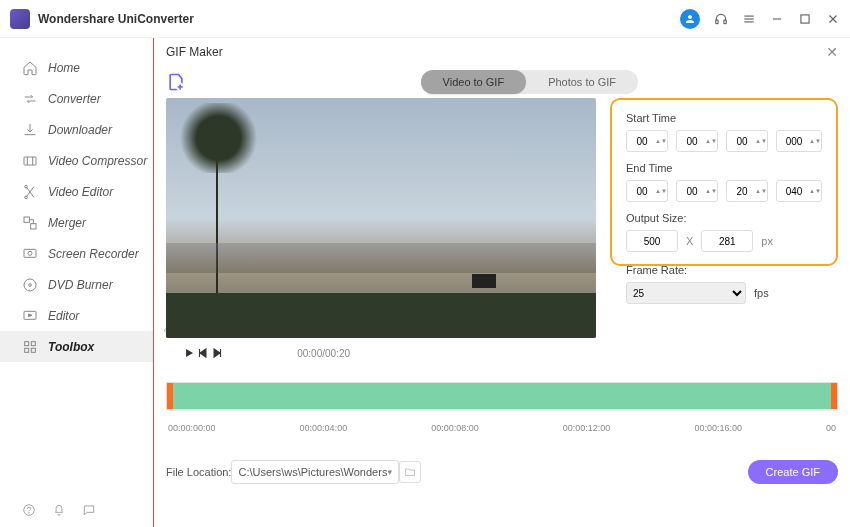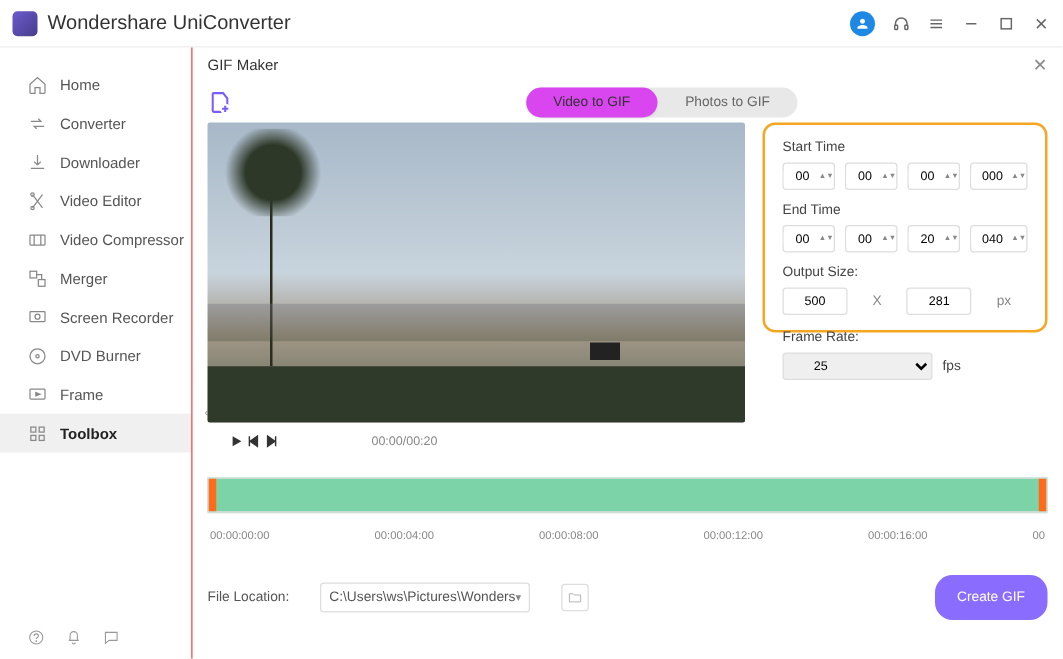--- a/index.html
+++ b/index.html
@@ -1,76 +1,76 @@
 <!DOCTYPE html>
 <html><head>
 <meta charset="utf-8">
 <style>
 * { margin: 0; padding: 0; box-sizing: border-box; font-family: -apple-system, BlinkMacSystemFont, "Segoe UI", Arial, sans-serif; }
 body { background: #f5f5f5; width: 850px; height: 527px; overflow: hidden; }
 .app { width: 850px; height: 527px; background: white; display: flex; flex-direction: column; }
 .titlebar { height: 38px; display: flex; align-items: center; padding: 0 10px; border-bottom: 1px solid #eee; }
 .app-logo { width: 20px; height: 20px; border-radius: 4px; background: linear-gradient(135deg, #6a5acd, #483d8b); margin-right: 8px; }
-.app-title { font-size: 16px; color: #333; font-weight: 400; }
+.app-title { font-size: 12px; color: #333; font-weight: 700; }
 .titlebar-spacer { flex: 1; }
 .titlebar-icons { display: flex; gap: 14px; align-items: center; }
 .titlebar-icons svg, .titlebar-icons .tb-icon { width: 14px; height: 14px; cursor: pointer; color: #666; }
 .avatar { width: 20px; height: 20px; border-radius: 50%; background: #1e88e5; display:flex; align-items:center; justify-content:center; }
 .avatar svg { width: 12px; height: 12px; fill: white; }
 .body { flex: 1; display: flex; }
-.sidebar { width: 165px; padding-top: 14px; display: flex; flex-direction: column; }
+.sidebar { width: 165px; padding-top: 14px; display: flex; flex-direction: column; font-style: italic; }
 .side-item { height: 31px; display: flex; align-items: center; padding-left: 22px; gap: 10px; font-size: 12px; color: #555; cursor: pointer; }
 .side-item svg { width: 16px; height: 16px; stroke: #888; fill: none; stroke-width: 1.5; }
 .side-item.active { background: #f0f0f0; font-weight: 600; color: #222; }
 .side-collapse { position: absolute; left: 161px; top: 280px; width: 8px; height: 24px; display:flex; align-items:center; justify-content:center; cursor:pointer; font-size:9px; color:#999; }
 .footer-icons { display: flex; gap: 16px; padding: 10px 22px; align-items:center; }
 .footer-icons svg { width: 14px; height: 14px; stroke: #999; fill:none; stroke-width:1.5; }
 .content { flex: 1; display: flex; flex-direction: column; border-left: 1px solid #ef4444; position: relative; }
 .panel-header { height: 28px; display: flex; align-items: center; padding: 0 12px; font-size: 12px; color: #333; }
 .close-x { margin-left: auto; cursor: pointer; color: #888; font-size: 14px; }
 .tab-row { height: 32px; display: flex; align-items: center; padding: 0 12px; gap: 10px; }
 .add-media { width: 20px; height: 20px; cursor:pointer; }
 .tabs { margin-left: auto; margin-right: 200px; display: flex; background: #e8e8e8; border-radius: 14px; height: 24px; align-items:center; }
 .tab { padding: 0 22px; height: 24px; display:flex; align-items:center; font-size: 11px; color: #666; cursor:pointer; border-radius: 14px; }
-.tab.active { background: #d946ef; color: #333; box-shadow: 0 1px 2px rgba(0,0,0,0.1); }
+.tab.active { background: #a3a3a3; color: #333; box-shadow: 0 1px 2px rgba(0,0,0,0.1); }
 .main-row { display: flex; padding: 0 12px; gap: 14px; }
 .preview { width: 430px; height: 240px; background: linear-gradient(to bottom, #a8b8c8 0%, #c8d4dd 50%, #a49888 70%, #5a6858 100%); border-radius: 2px; position: relative; overflow:hidden; }
 .tree { position:absolute; left:50px; top:25px; width:2px; height:170px; background:#2b2b20; }
 .tree::before { content:""; position:absolute; left:-40px; top:-20px; width:85px; height:70px; background:radial-gradient(circle, #2e3828 40%, transparent 70%); }
 .hills { position:absolute; bottom:65px; left:0; right:0; height:30px; background:linear-gradient(to bottom, rgba(120,120,130,0.4), rgba(60,70,50,0.3)); }
 .bench { position:absolute; bottom:50px; right:100px; width:24px; height:14px; background:#222; }
 .ground { position:absolute; bottom:0; left:0; right:0; height:45px; background:#2f3a2a; }
 .controls-row { display:flex; align-items:center; padding: 8px 16px 4px 16px; }
 .controls-row svg { width:14px; height:14px; cursor:pointer; fill:#333; }
 .time-display { margin-left:auto; margin-right: 230px; font-size:10px; color:#888; }
 .settings-panel { flex:1; border:2px solid #f5a623; border-radius:10px; padding:12px 14px; font-size:11px; color:#444; height: 168px; }
 .settings-panel .label { margin-bottom: 6px; }
 .time-inputs { display:flex; gap:8px; margin-bottom:10px; }
 .spin { display:flex; align-items:center; border:1px solid #ddd; border-radius:3px; height:22px; }
 .spin input { width:30px; border:none; text-align:center; font-size:10px; outline:none; }
 .spin.wide input { width:34px; }
 .spin .arrows { display:flex; flex-direction:column; width:10px; font-size:6px; line-height:6px; color:#888; cursor:pointer; align-items:center; padding-right:2px; }
-.size-row { display:flex; align-items:center; gap:20px; margin-bottom:12px; margin-top:4px; }
+.size-row { display:flex; align-items:center; gap:8px; margin-bottom:12px; margin-top:4px; }
 .size-row input { width:52px; height:22px; border:1px solid #ddd; border-radius:3px; text-align:center; font-size:10px; }
 .size-row .x { color:#888; }
 .size-row .unit { color:#888; font-size:11px; }
 .frame-row { display:flex; align-items:center; gap:8px; margin-top:4px; }
-.frame-row select { flex:1; height:22px; border:1px solid #ddd; border-radius:3px; font-size:10px; padding:0 20px; max-width: 120px; }
+.frame-row select { flex:1; height:22px; border:1px solid #ddd; border-radius:3px; font-size:10px; padding:0 2px; max-width: 120px; }
 .timeline-wrap { padding: 6px 0 0 0; }
 .timeline-track { height:28px; background:#7dd3a8; margin: 0 0; position:relative; border:1px solid #e0e0e0; }
 .timeline-track .handle-l { position:absolute; left:0; top:0; bottom:0; width:6px; background:#ff6b1a; cursor:ew-resize; }
 .timeline-track .handle-r { position:absolute; right:0; top:0; bottom:0; width:6px; background:#ff6b1a; cursor:ew-resize; }
 .ticks { display:flex; justify-content:space-between; font-size:9px; color:#888; padding: 12px 2px 0 2px; border-top:1px solid #eee; margin-top:0; height:26px; align-items:flex-start; }
 .ticks span { position:relative; }
-.bottom-row { display:flex; align-items:center; padding:12px; gap:25px; font-size:11px; color:#555; }
+.bottom-row { display:flex; align-items:center; padding:12px; gap:0; font-size:11px; color:#555; }
 .path-select { border:1px solid #ddd; border-radius:3px; height:24px; display:flex; align-items:center; padding:0 6px; font-size:11px; color:#555; min-width:140px; cursor:pointer; }
 .path-select .chev { margin-left:auto; font-size:9px; color:#888; }
 .folder-btn { width:22px; height:22px; border:1px solid #ddd; border-radius:3px; display:flex; align-items:center; justify-content:center; cursor:pointer; }
 .folder-btn svg { width:12px; height:12px; stroke:#888; fill:none; }
-.create-btn { margin-left:auto; background:#8a6cff; color:white; border:none; border-radius:14px; height:36px; padding:0 18px; font-size:11px; cursor:pointer; }
+.create-btn { margin-left:auto; background:#8a6cff; color:white; border:none; border-radius:14px; height:24px; padding:0 18px; font-size:11px; cursor:pointer; }
 </style>
 </head>
 <body>
 
 <div class="app">
 
   <div class="titlebar">
     <div class="app-logo"></div>
     <div class="app-title">Wondershare UniConverter</div>
     <div class="titlebar-spacer"></div>
@@ -119,35 +119,35 @@
             <span>Converter</span>
           </div>
         <div class="side-item">
             <svg viewBox="0 0 24 24">
               <path d="M12 3v12m0 0l-4-4m4 4l4-4M4 19h16"></path>
             </svg>
             <span>Downloader</span>
           </div>
         <div class="side-item">
             <svg viewBox="0 0 24 24">
+              <rect x="3" y="6" width="18" height="12" rx="1"></rect>
+              <path d="M8 6v12M16 6v12"></path>
+            </svg>
+            <span>Video Compressor</span>
+          </div>
+        <div class="side-item">
+            <svg viewBox="0 0 24 24">
               <path d="M6 4l12 16M18 4L6 20"></path>
               <circle cx="6" cy="4" r="2"></circle>
               <circle cx="6" cy="20" r="2"></circle>
             </svg>
             <span>Video Editor</span>
           </div>
         <div class="side-item">
             <svg viewBox="0 0 24 24">
-              <rect x="3" y="6" width="18" height="12" rx="1"></rect>
-              <path d="M8 6v12M16 6v12"></path>
-            </svg>
-            <span>Video Compressor</span>
-          </div>
-        <div class="side-item">
-            <svg viewBox="0 0 24 24">
               <rect x="3" y="3" width="8" height="8"></rect>
               <rect x="13" y="13" width="8" height="8"></rect>
               <path d="M11 7h6v6"></path>
             </svg>
             <span>Merger</span>
           </div>
         <div class="side-item">
             <svg viewBox="0 0 24 24">
               <rect x="3" y="5" width="18" height="12" rx="1"></rect>
               <circle cx="12" cy="11" r="3"></circle>
@@ -159,21 +159,21 @@
               <circle cx="12" cy="12" r="9"></circle>
               <circle cx="12" cy="12" r="2"></circle>
             </svg>
             <span>DVD Burner</span>
           </div>
         <div class="side-item">
             <svg viewBox="0 0 24 24">
               <rect x="3" y="5" width="18" height="12" rx="1"></rect>
               <path d="M10 9l5 2-5 2z" fill="#888"></path>
             </svg>
-            <span>Frame</span>
+            <span>Editor</span>
           </div>
         <div class="side-item active">
             <svg viewBox="0 0 24 24" stroke="#333">
               <rect x="4" y="4" width="6" height="6"></rect>
               <rect x="14" y="4" width="6" height="6"></rect>
               <rect x="4" y="14" width="6" height="6"></rect>
               <rect x="14" y="14" width="6" height="6"></rect>
             </svg>
             <span>Toolbox</span>
           </div>

